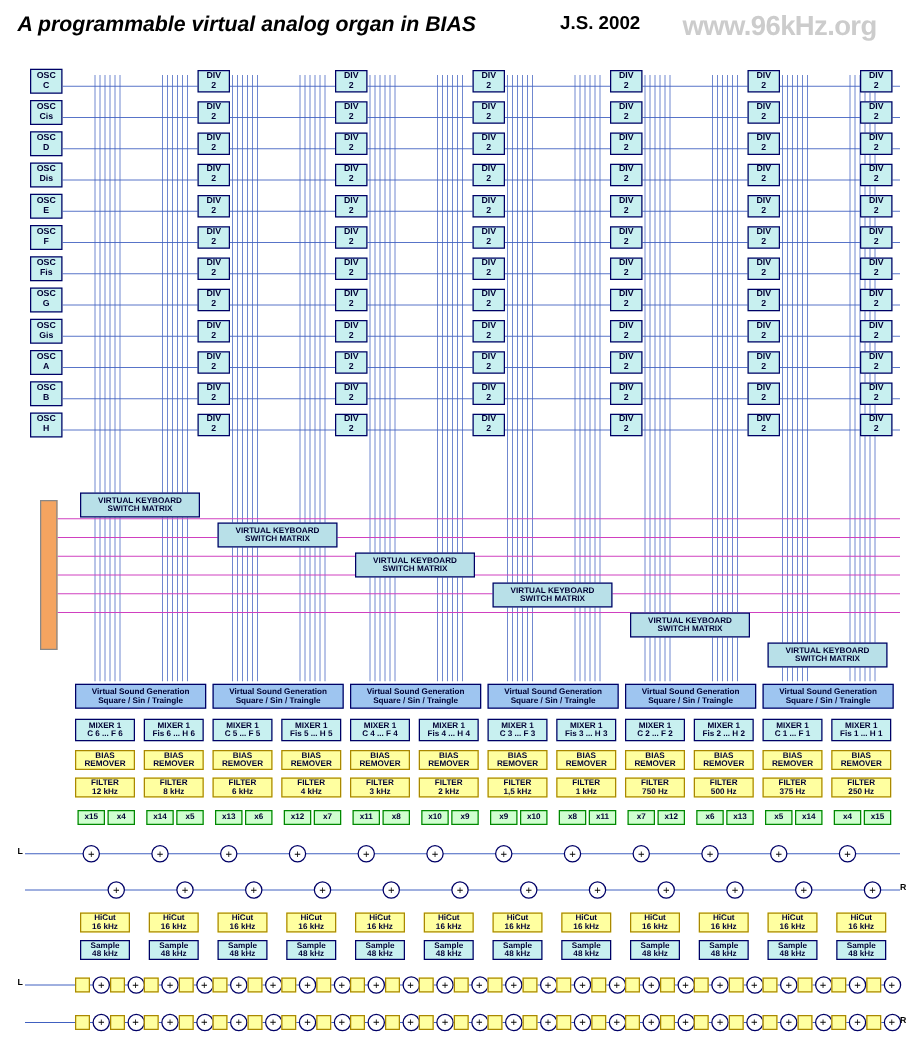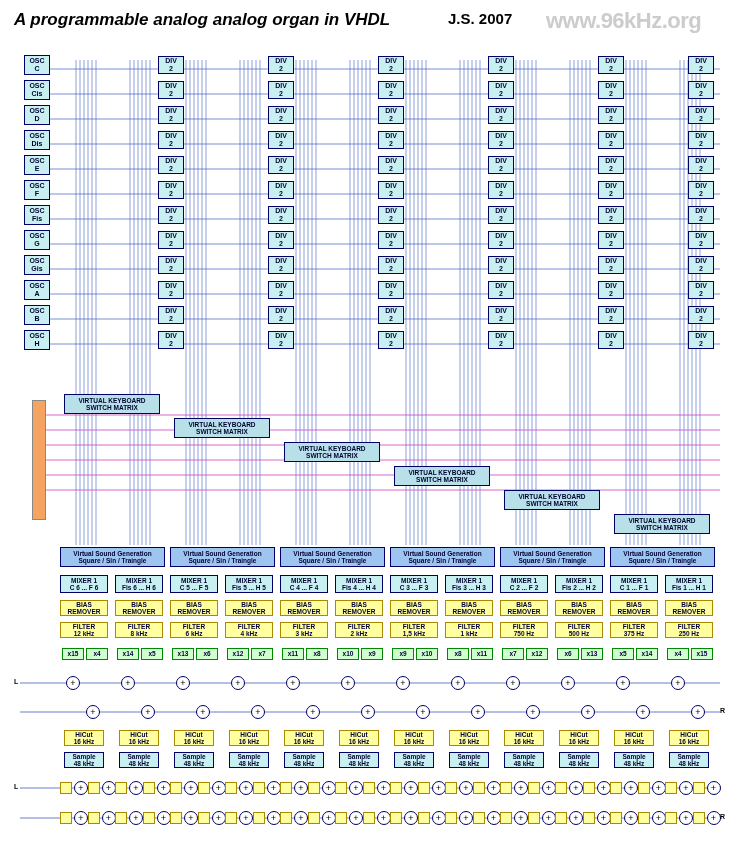--- a/index.html
+++ b/index.html
@@ -132,22 +132,22 @@
 
   <g stroke="#4060c0" stroke-width="0.8" fill="none">
     <line x1="20" y1="683" x2="720" y2="683"></line>
     <line x1="20" y1="712" x2="720" y2="712"></line>
     <line x1="20" y1="788" x2="720" y2="788"></line>
     <line x1="20" y1="818" x2="720" y2="818"></line>
 
   </g>
 </svg>
 
-<div class="title">A programmable analog analog organ in VHDL</div>
-<div class="author">J.S. 2007</div>
+<div class="title">A programmable virtual analog organ in BIAS</div>
+<div class="author">J.S. 2002</div>
 <div class="watermark">www.96kHz.org</div>
 
 <div class="orange-bar" style="left:32px; top:400px; width:14px; height:120px;"></div>
 
 <div id="dyn">
     <div class="box osc" style="left: 24px; top: 55px;">
       <div>OSC</div>
       <div>C</div>
     </div>
     <div class="box osc" style="left: 24px; top: 80px;">

